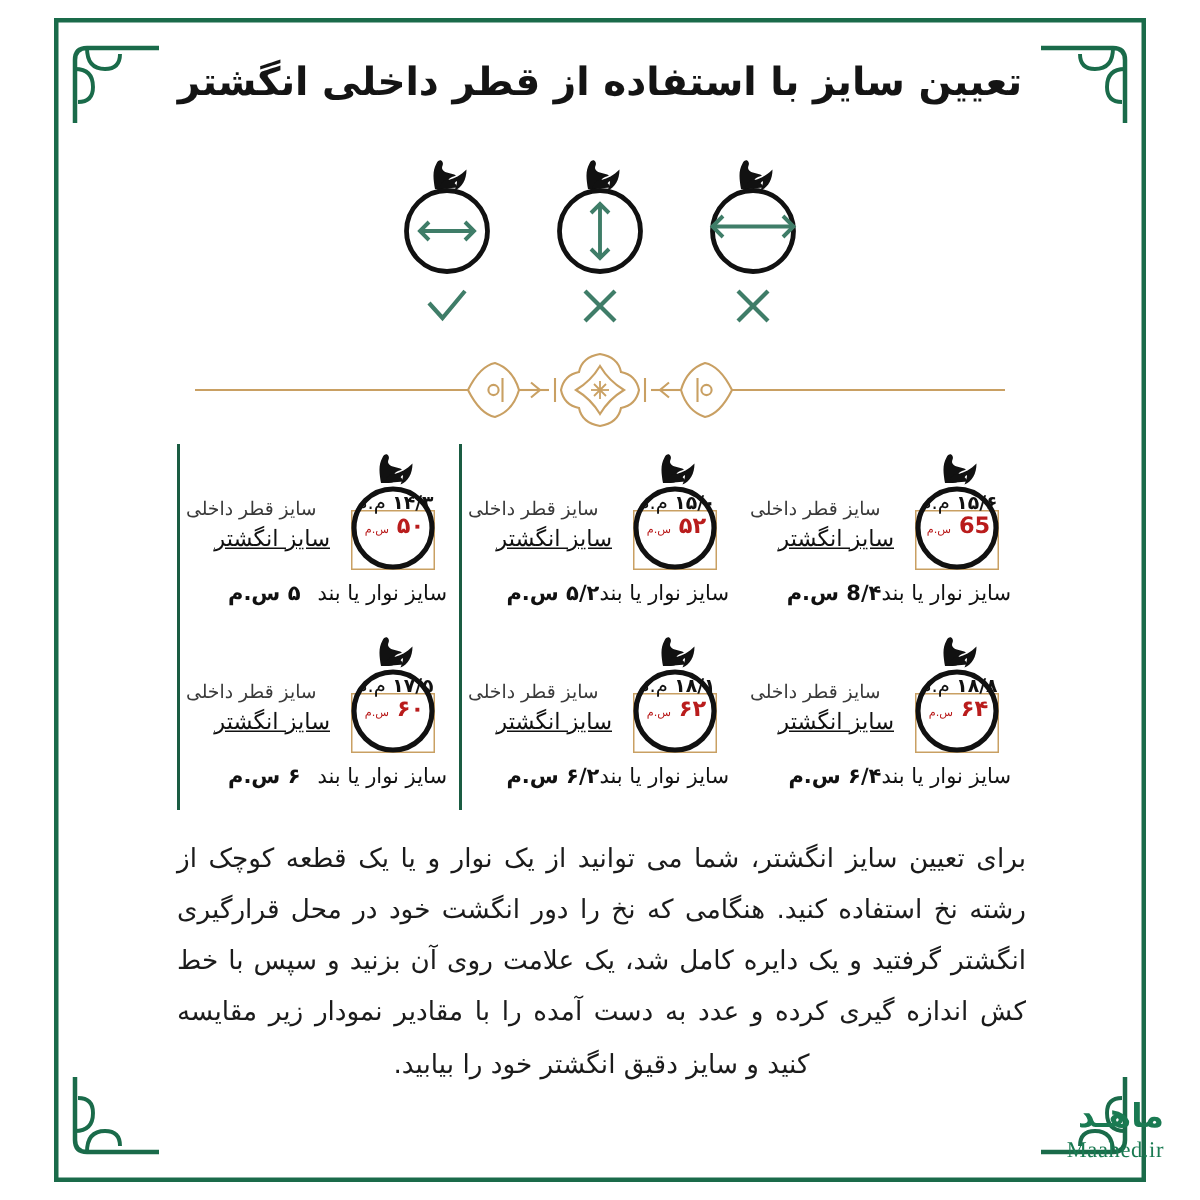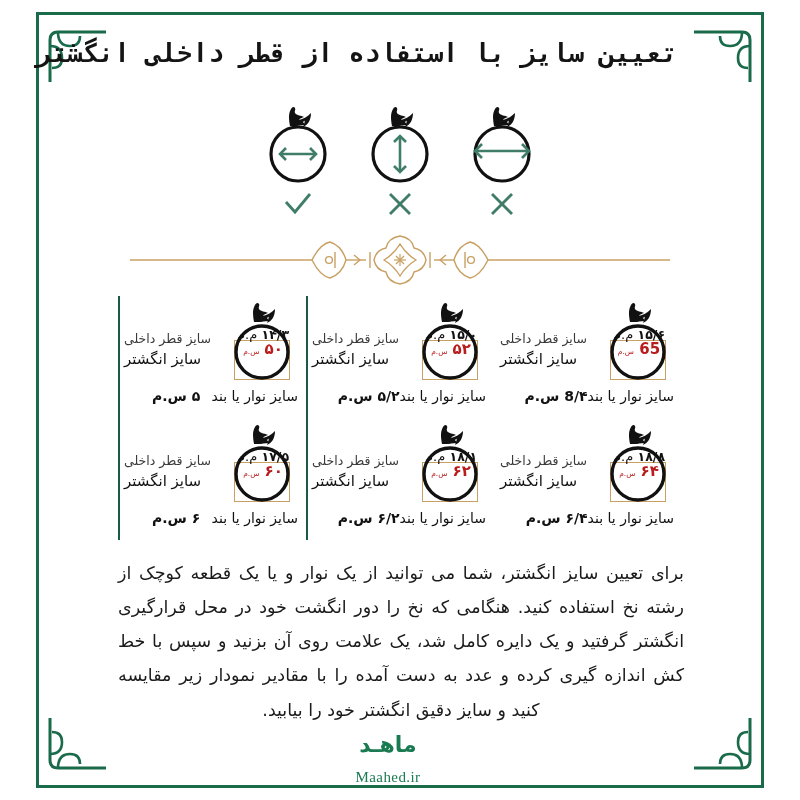--- a/index.html
+++ b/index.html
@@ -38,22 +38,21 @@
   .corner-tl { left: 36px;  top: 12px; }
   .corner-tr { left: 692px; top: 12px; }
   .corner-bl { left: 36px;  top: 716px; }
   .corner-br { left: 692px; top: 716px; }
 
   
   .title-wrap {
     position: absolute;
     left: 36px; top: 38px;
     width: 728px;
-    text-align: left;
-    font-family: Liberation Mono, monospace;
+    text-align: center;
   }
   .title {
     font-size: 26px;
     font-weight: bold;
     color: #141414;
     letter-spacing: 0px;
     direction: rtl;
     line-height: 1.35;
   }
 
@@ -169,21 +168,22 @@
     color: #3a3a3a;
     line-height: 1.5;
     white-space: nowrap;
     text-align: left;
   }
   .lbl-big {
     font-size: 15px;
     color: #111;
     line-height: 1.4;
     white-space: nowrap;
-    text-align: left;
+    text-align: right;
+    text-decoration: underline;
   }
   .cell-band {
     display: flex;
     flex-direction: row;
     align-items: baseline;
     justify-content: space-between;
     height: 26px;
     direction: rtl;
     padding: 0 2px;
   }
@@ -211,35 +211,35 @@
     font-size: 17.5px;
     line-height: 1.95;
     color: #1b1b1b;
   }
 
   
   .footer {
     position: absolute;
     left: 0; top: 733px;
     width: 776px;
-    text-align: center;
+    text-align: right;
   }
   .brand-mark {
     font-size: 22px;
     font-weight: bold;
     color: #1a7a52;
     direction: rtl;
     letter-spacing: 1px;
     line-height: 1.1;
   }
   .brand-url {
     font-family: "Liberation Serif", "DejaVu Serif", serif;
     font-size: 15px;
     color: #1a7a52;
-    margin-top: 12px;
+    margin-top: 2px;
     letter-spacing: 0.4px;
   }
 </style>
 </head>
 <body>
 
 <div id="poster">
 
   <div class="frame"></div>
 

